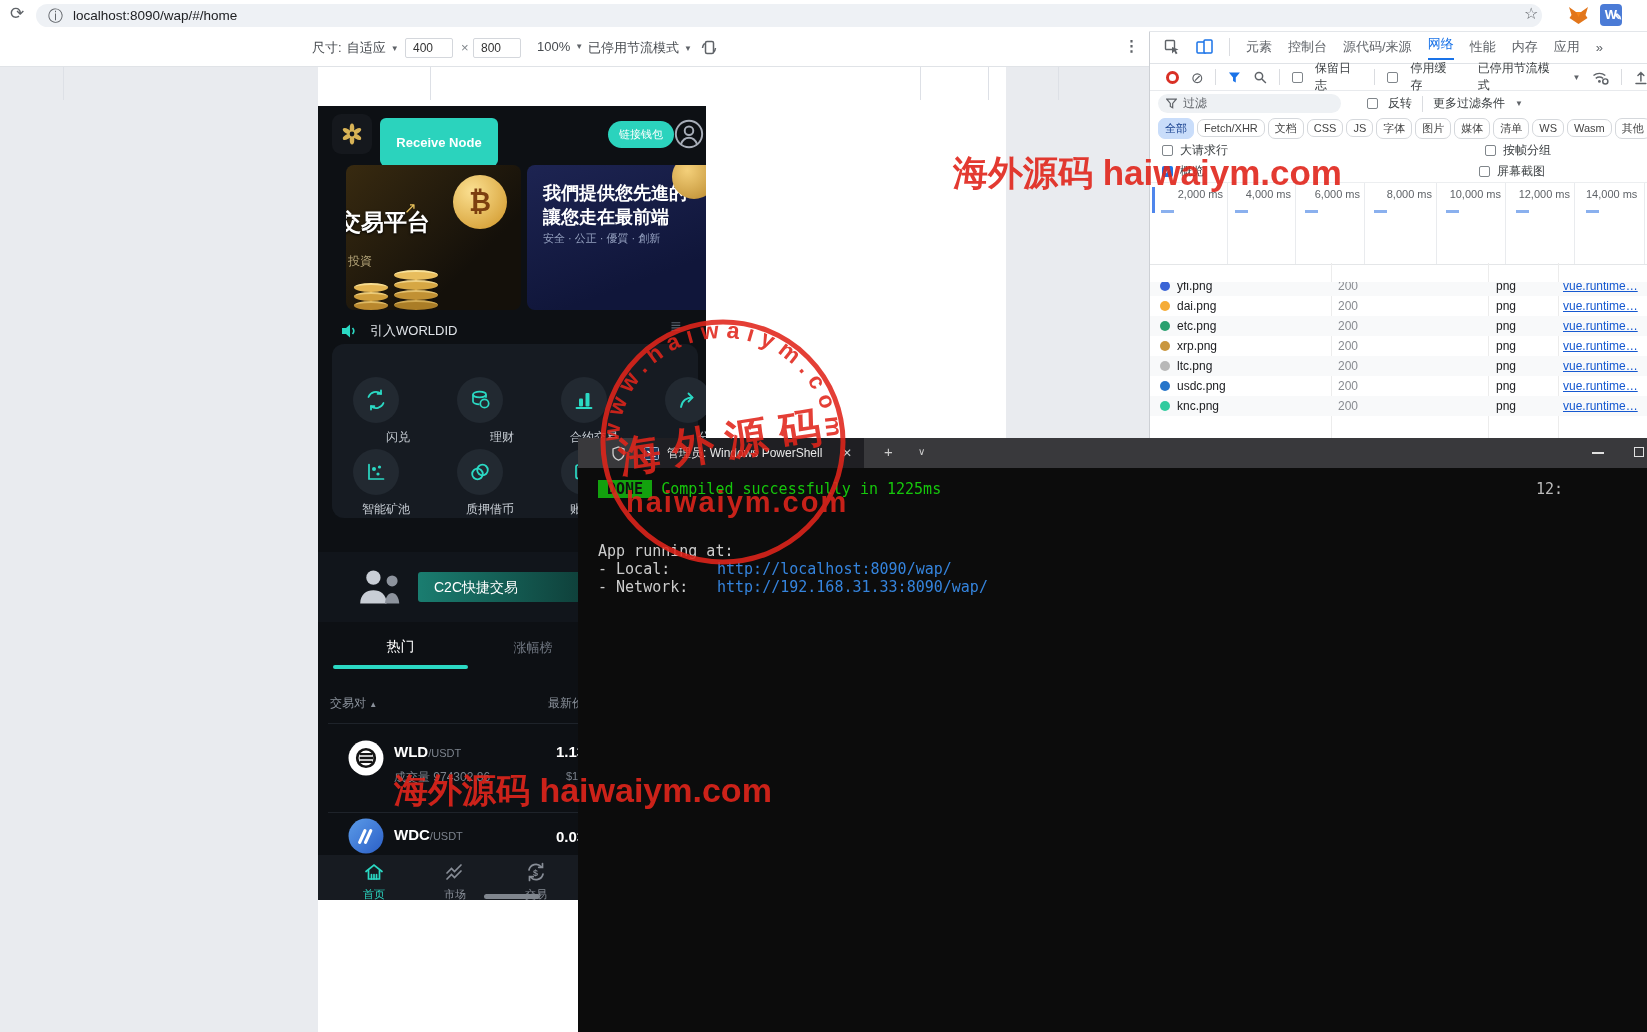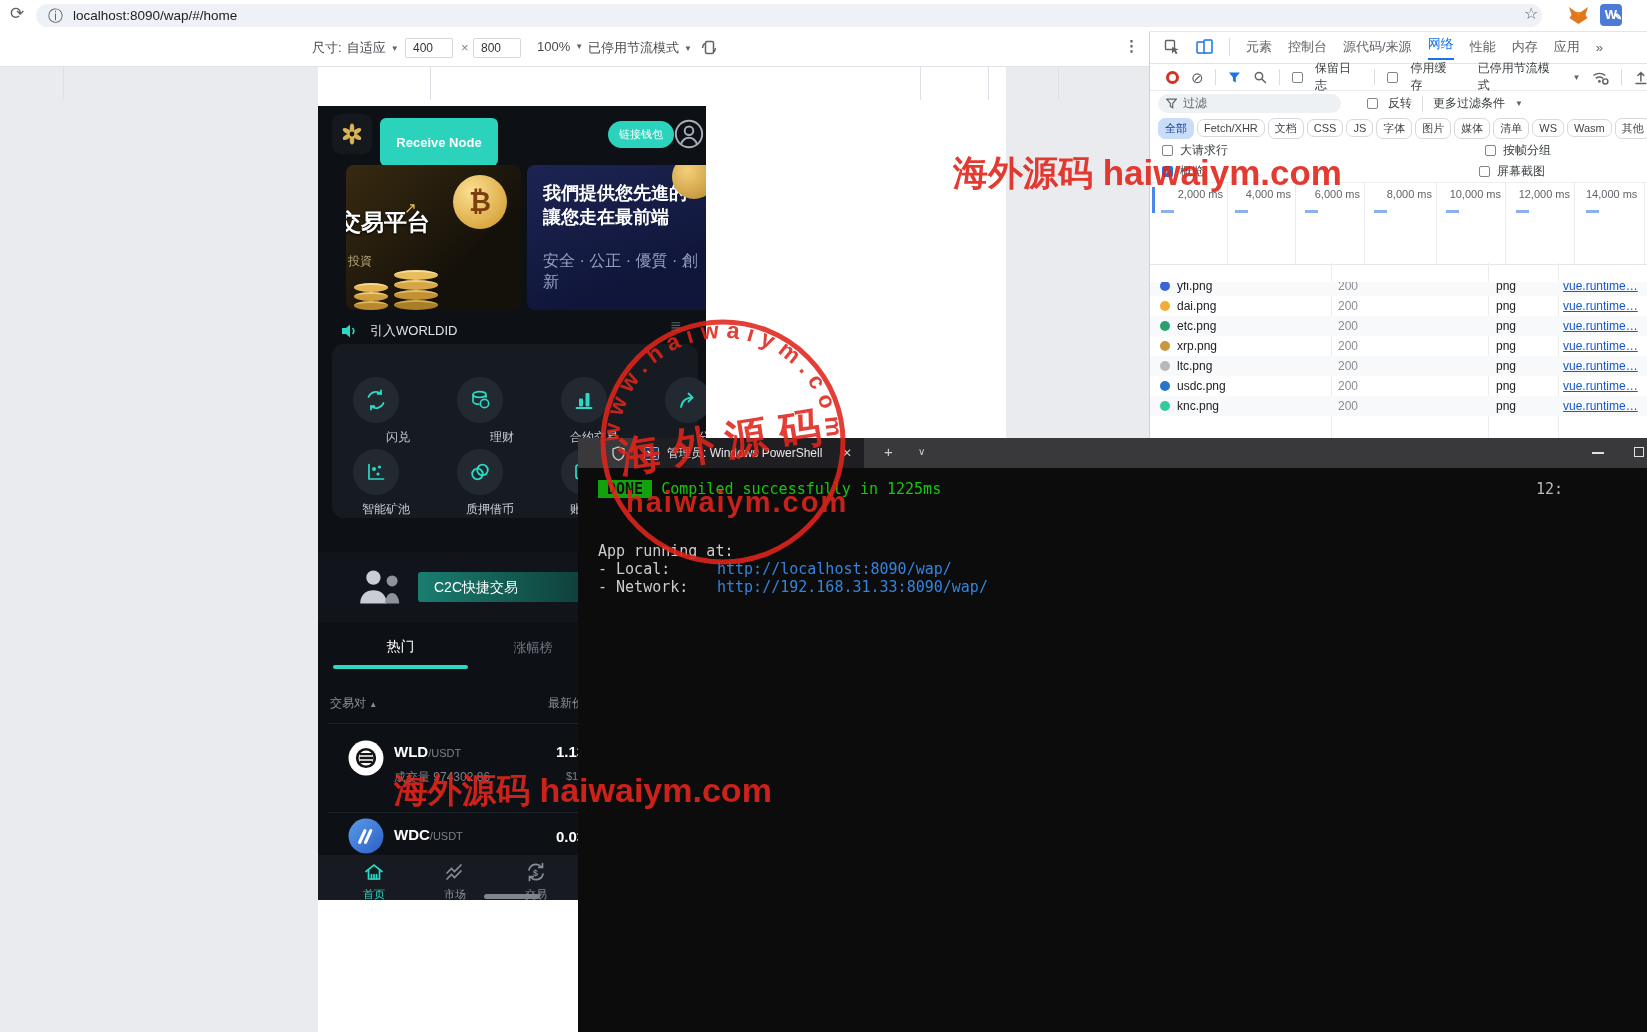--- a/index.html
+++ b/index.html
@@ -148,21 +148,21 @@
             <div style="width:44px;height:8px;border-radius:50%;background:#d6a744;border-top:2px solid #efd184"></div>
             <div style="width:44px;height:8px;border-radius:50%;background:#c19134;border-top:2px solid #e3c06d"></div>
             <div style="width:44px;height:8px;border-radius:50%;background:#aa7d27;border-top:2px solid #d2ab55"></div>
           </div>
       </div>
     </div>
     <div class="abs" style="left:209px;top:59px;width:179px;height:145px;border-radius:8px 0 0 8px;overflow:hidden;background:linear-gradient(160deg,#1d2452,#10163a 75%);padding:16px 0 0 16px;box-sizing:border-box">
       <div class="abs" style="right:-10px;top:-10px;width:44px;height:44px;border-radius:50%;background:radial-gradient(circle at 35% 35%,#f4d07a,#b8862a)"></div>
       <div style="font-size:18px;font-weight:bold;color:#fff;line-height:1.35">我們提供您先進的</div>
       <div style="font-size:18px;font-weight:bold;color:#fff;line-height:1.35">讓您走在最前端</div>
-      <div style="font-size:16px;color:#94a0bf;margin-top:21px">安全 · 公正 · 優質 · 創新</div>
+      <div style="font-size:11px;color:#94a0bf;margin-top:1px">安全 · 公正 · 優質 · 創新</div>
     </div>
 
     <svg class="abs" style="left:22px;top:214px" width="18" height="22" viewBox="0 0 18 22">
       <polygon points="2,8 6,8 10,4.5 10,17.5 6,14 2,14" fill="#2bd9c4"></polygon>
       <path d="M12.5 8a4.5 4.5 0 0 1 0 6" stroke="#2bd9c4" stroke-width="1.6" fill="none"></path>
     </svg>
     <div class="abs" style="left:52px;top:216px;font-size:13px;color:#dfe3e8">引入WORLDID</div>
     <span class="abs" style="left:352px;top:212px;color:#55606b;font-size:14px">≣</span>
 
     <div class="abs" style="left:14px;top:238px;width:366px;height:174px;border-radius:12px;background:#161b22">

